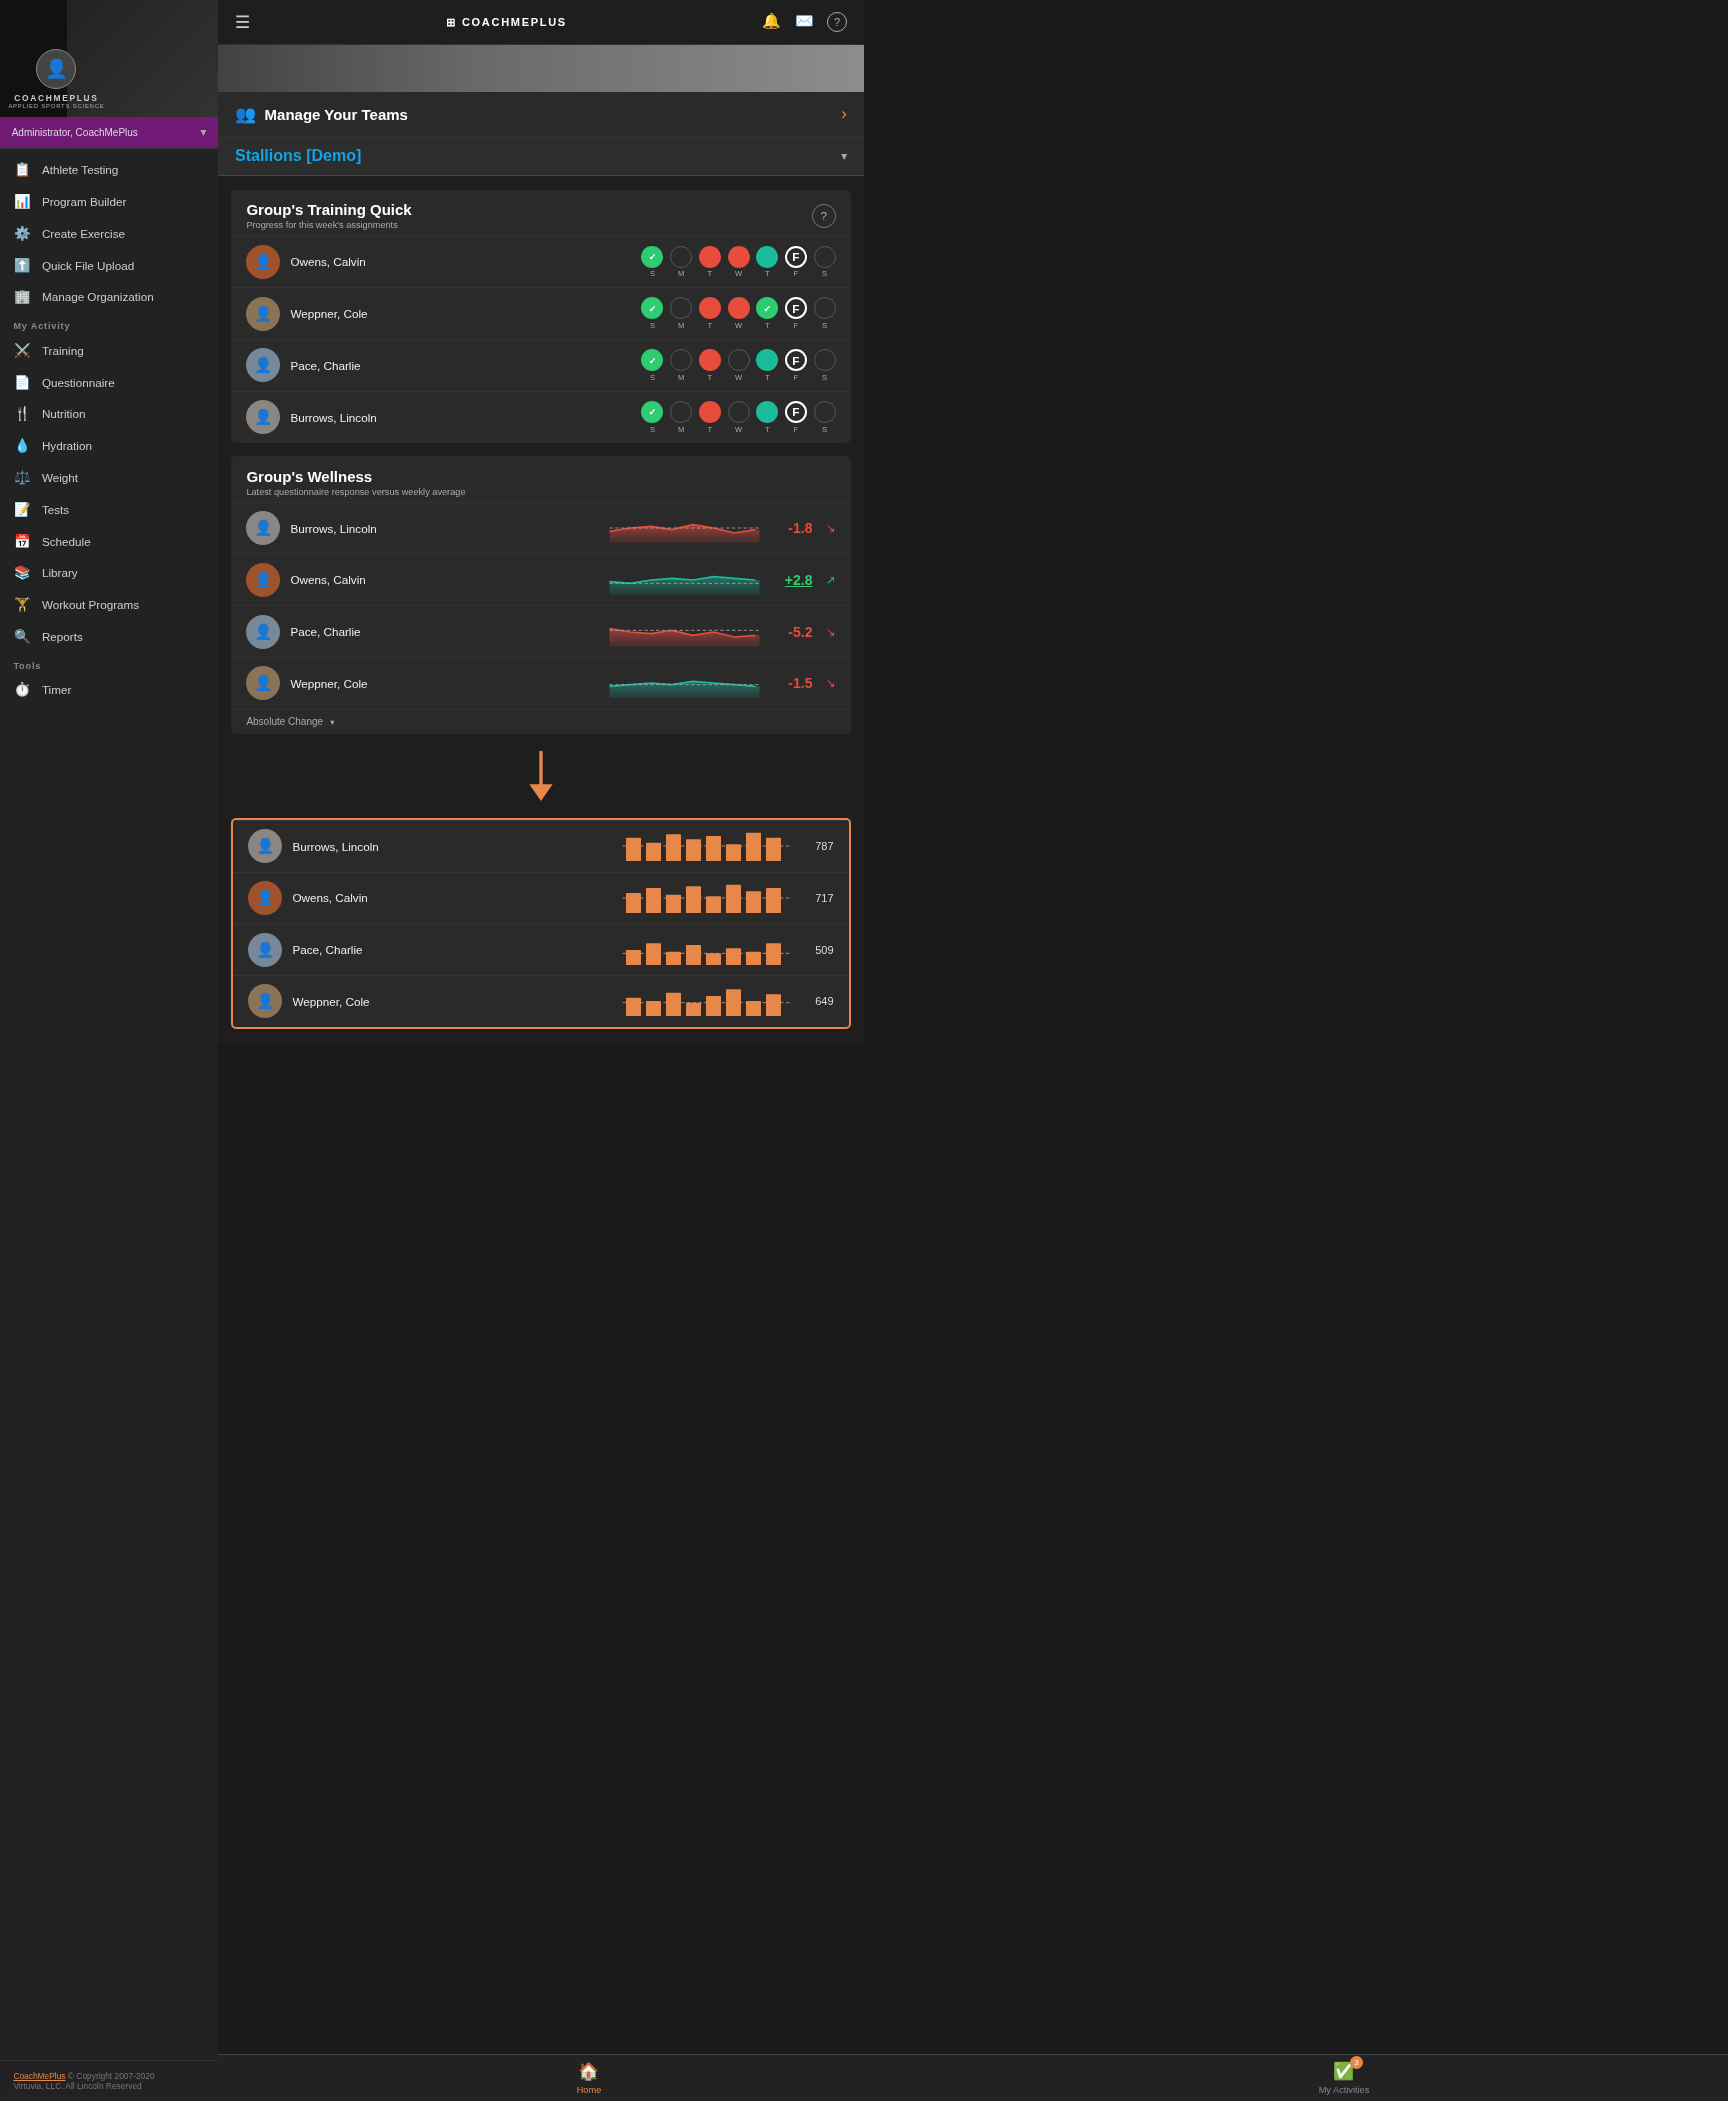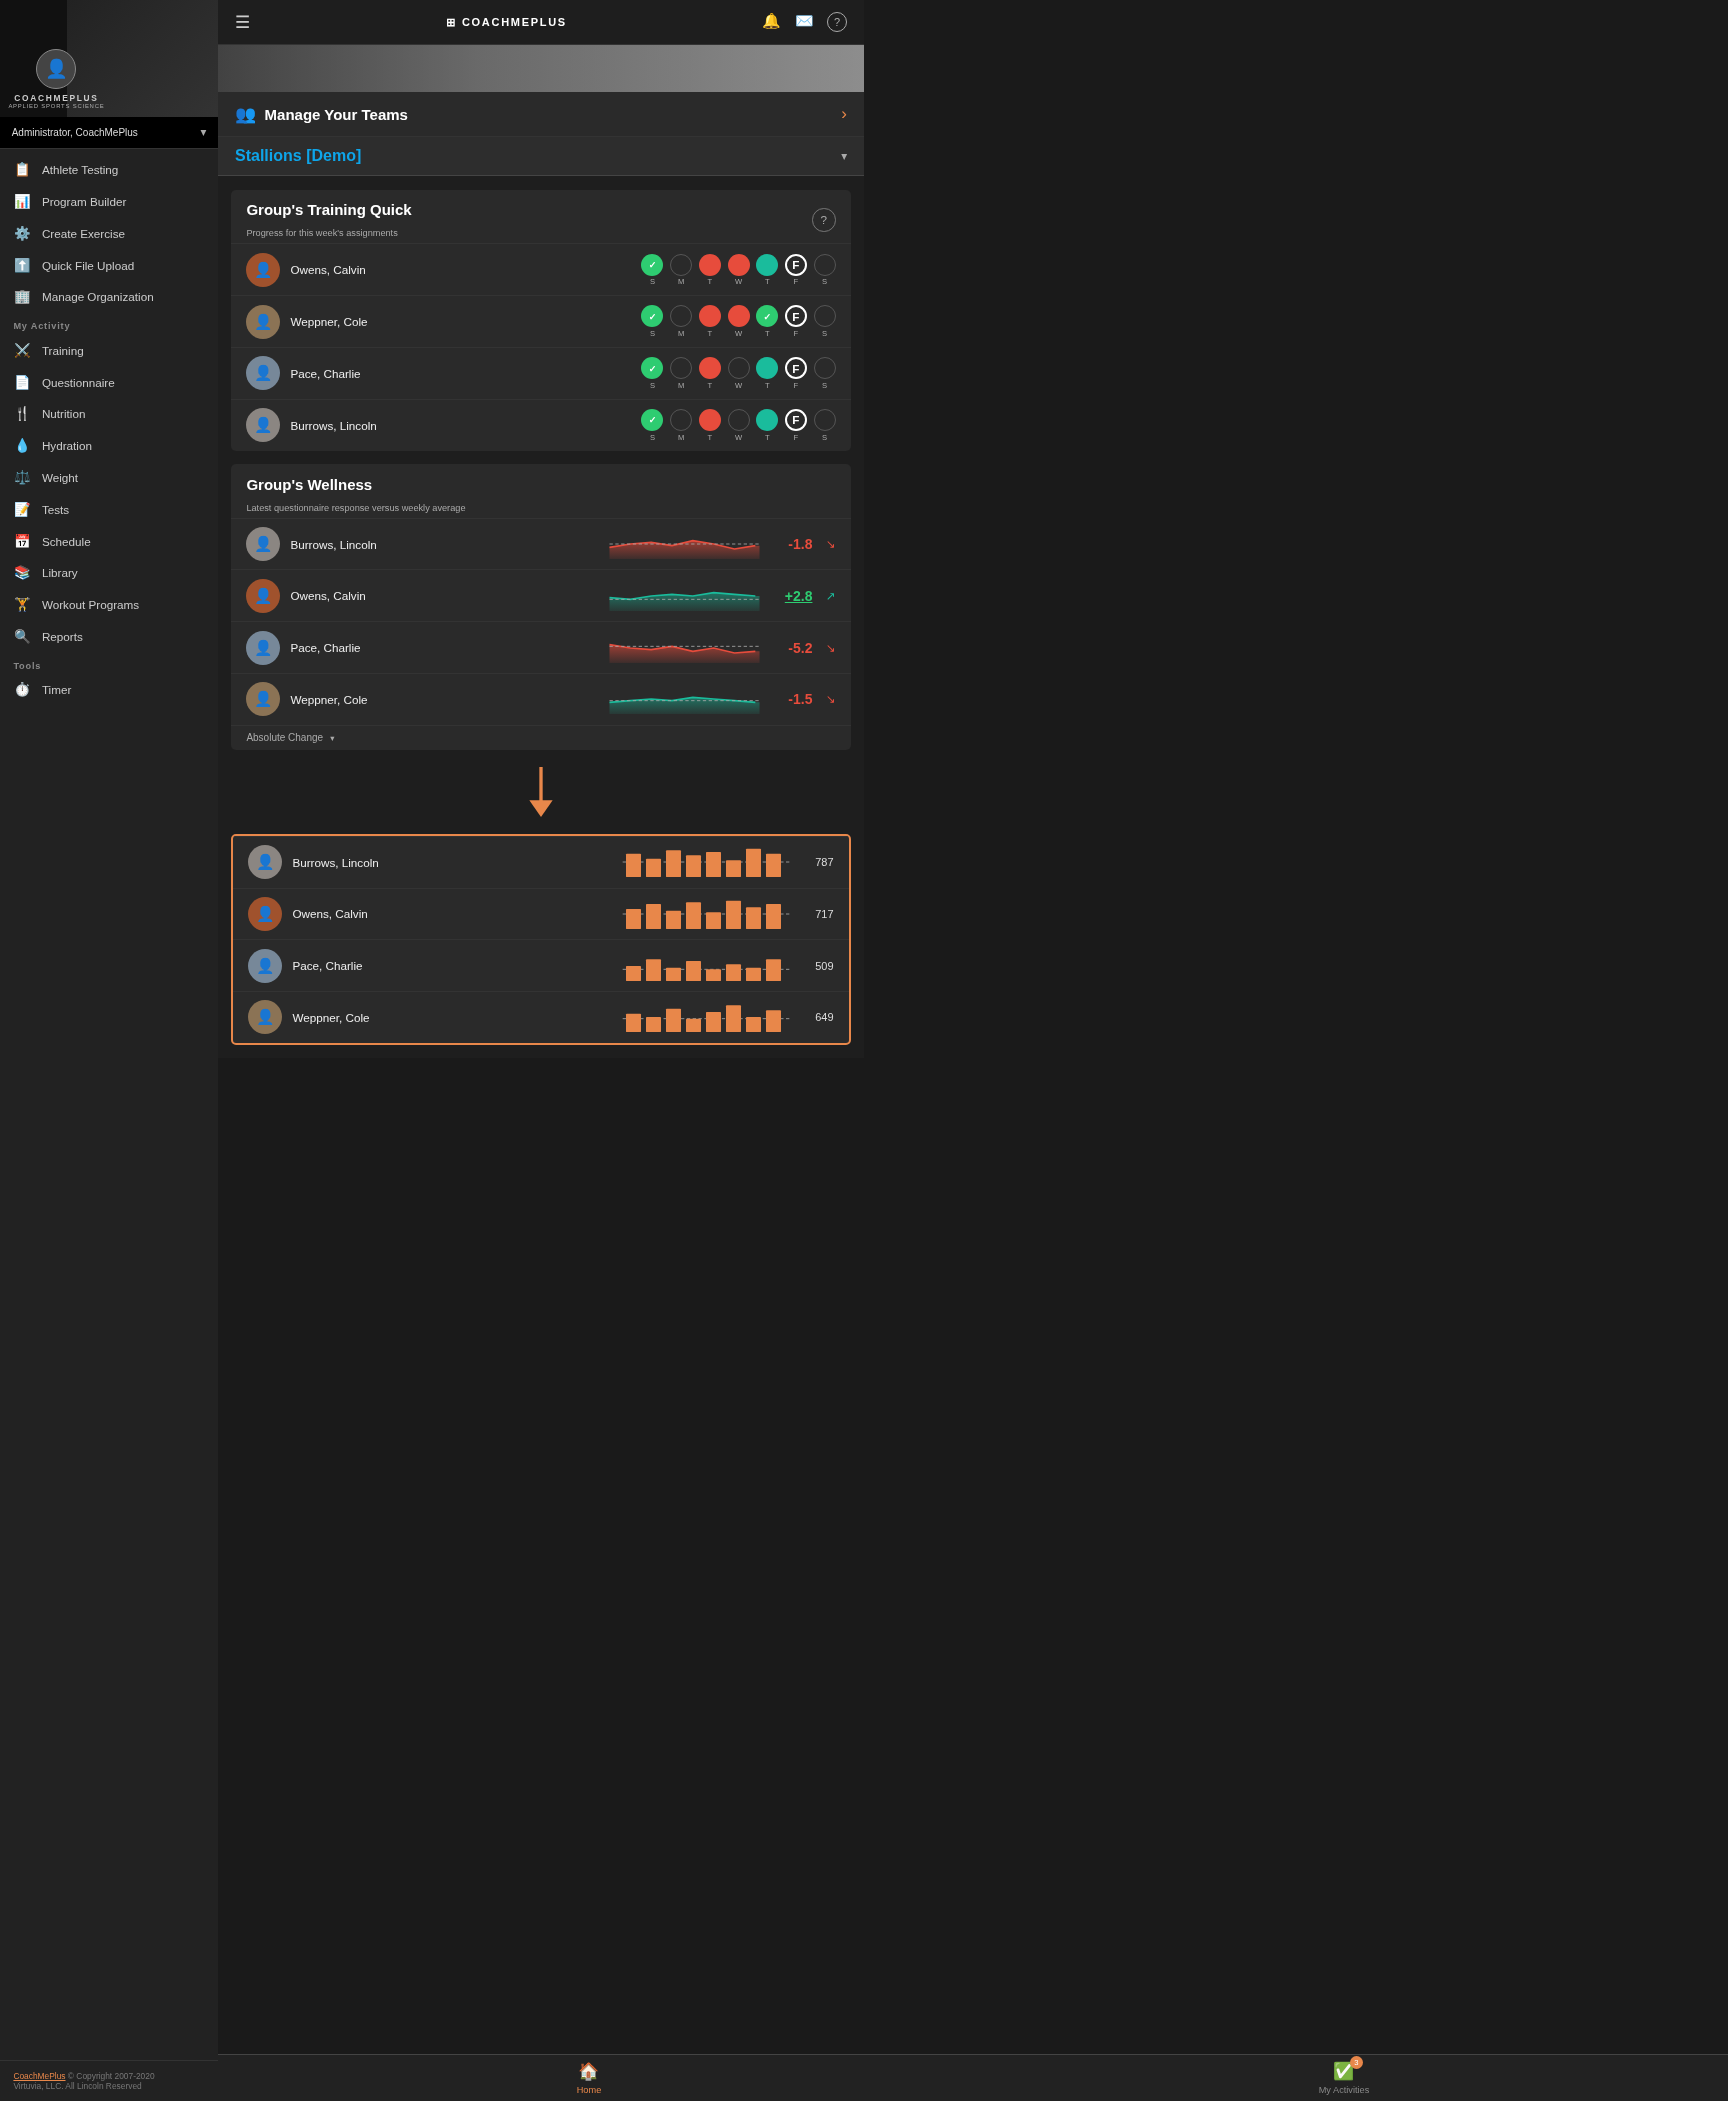--- a/index.html
+++ b/index.html
@@ -50,21 +50,21 @@
       display: flex; align-items: center; justify-content: center;
       color: #aaa; font-size: 18.5px;
     }
     .sidebar-logo-text {
       font-size: 8.4px; color: #ccc; letter-spacing: 1.7px; font-weight: bold;
     }
     .sidebar-logo-sub {
       font-size: 5.9px; color: #aaa; letter-spacing: 0.8px;
     }
     .sidebar-user {
-      background: #000000;
+      background: #701a75;
       padding: 8.4px 11.7px;
       display: flex; align-items: center; justify-content: space-between;
       border-bottom: 0.8px solid #333;
     }
     .sidebar-user-name {
       font-size: 10px; color: #ddd;
     }
     .sidebar-user-arrow {
       color: #aaa; font-size: 11.7px;
     }
@@ -156,21 +156,21 @@
       border-radius: 5px;
       overflow: hidden;
     }
     .card-highlight {
       border: 2.5px solid #e8874a;
     }
     .card-header {
       padding: 11.7px 15px 5px;
     }
     .card-title { font-size: 15px; font-weight: bold; color: #fff; }
-    .card-subtitle { font-size: 9.2px; color: #aaa; margin-top: 10px; }
+    .card-subtitle { font-size: 9.2px; color: #aaa; margin-top: 2px; }
 
     
     .athlete-row {
       display: flex; align-items: center;
       padding: 8.4px 15px;
       border-top: 0.8px solid #333;
       gap: 10px;
     }
     .athlete-avatar {
       width: 34px; height: 34px;

